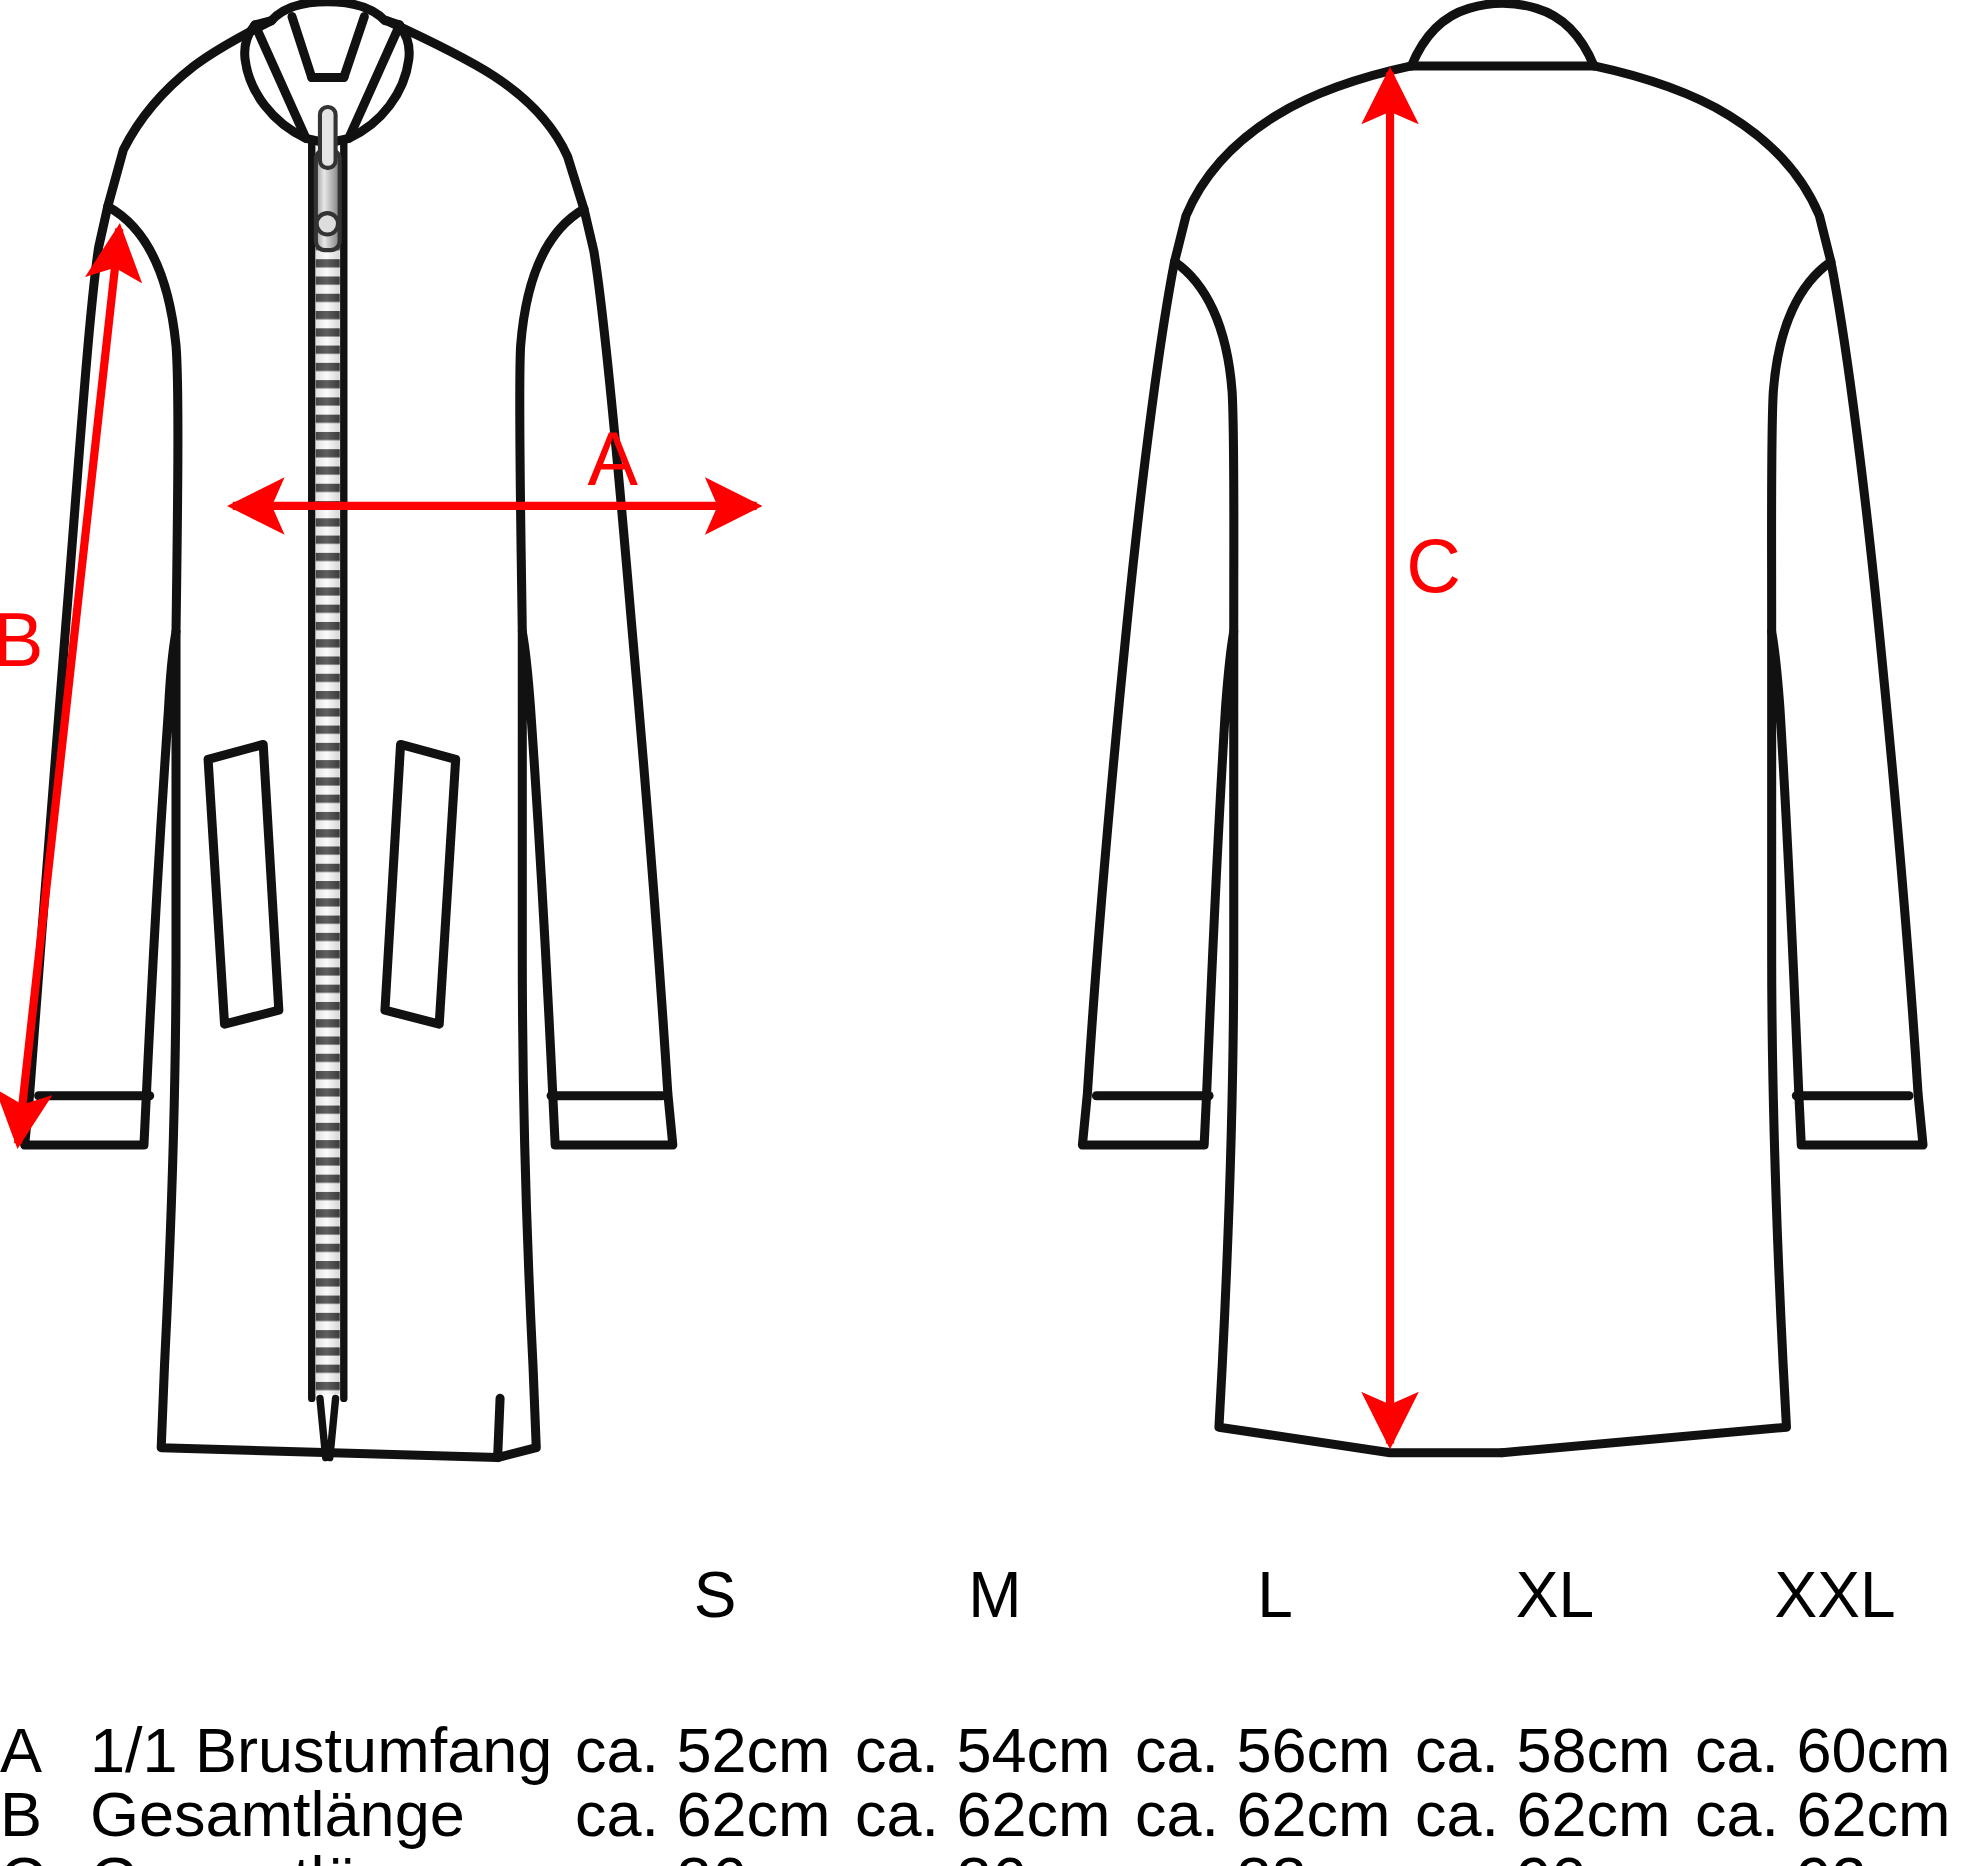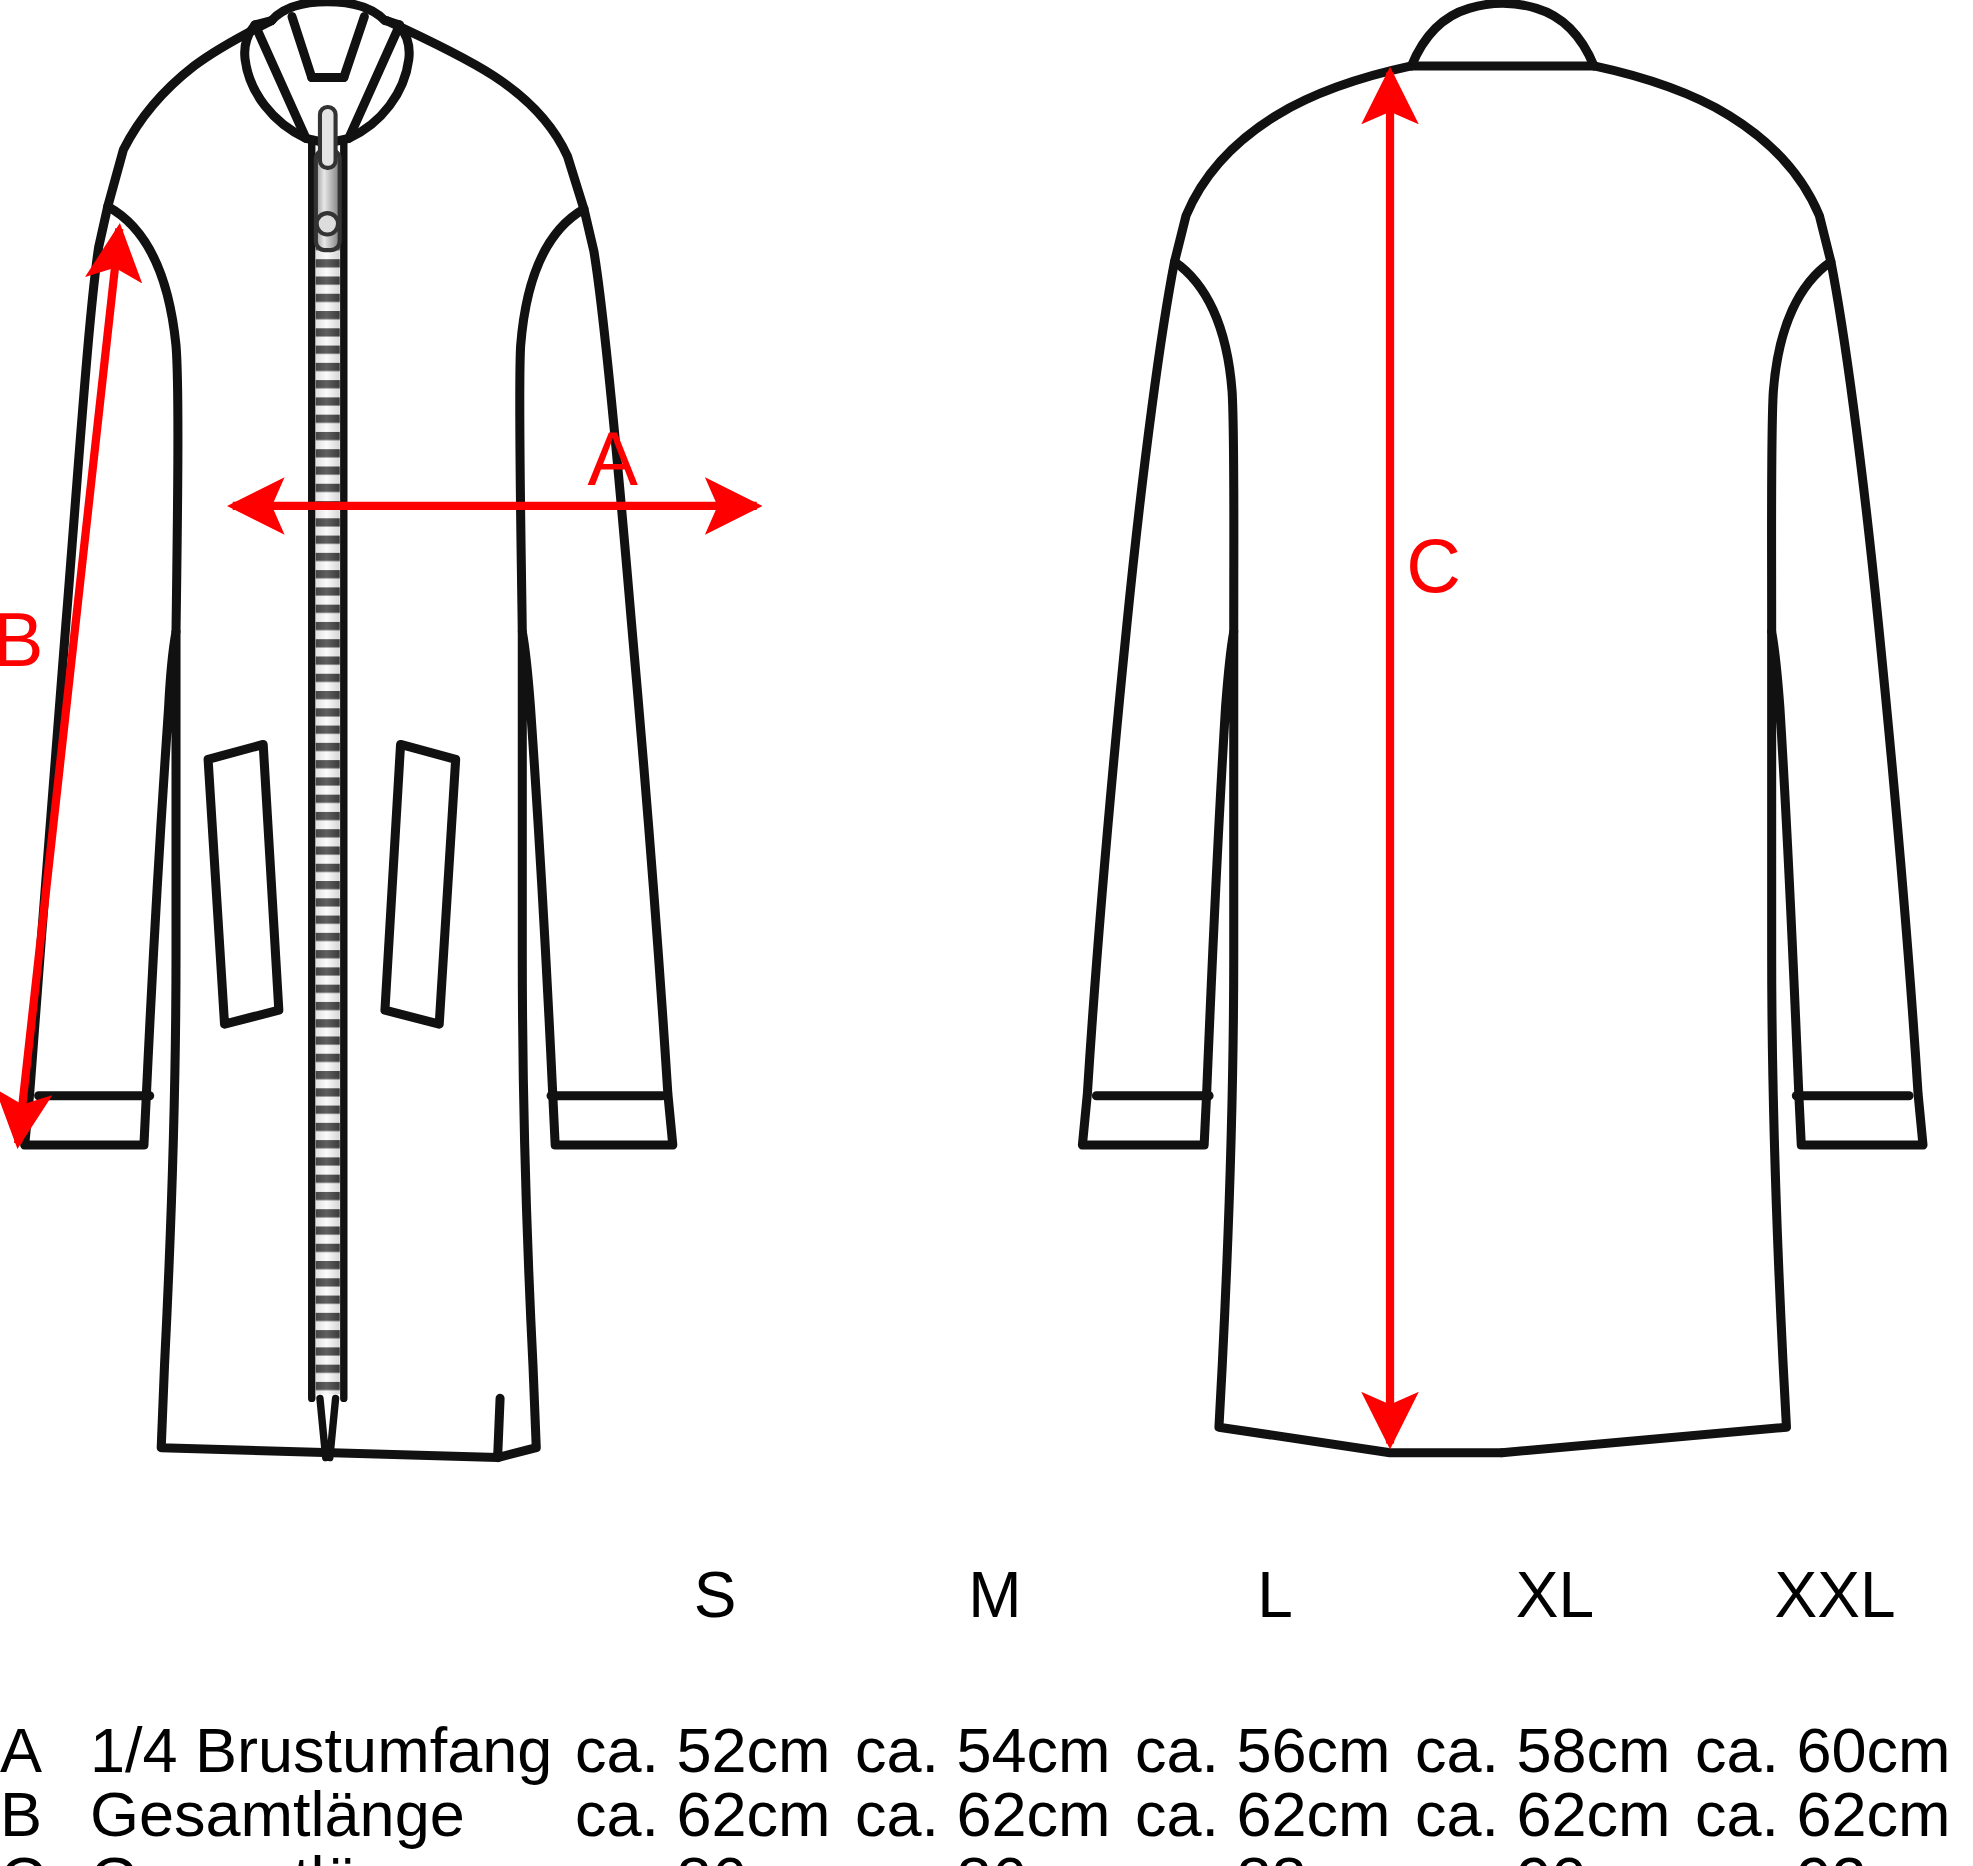--- a/index.html
+++ b/index.html
@@ -260,21 +260,21 @@
           <th class="col-size">XXL</th>
         </tr>
       </thead>
       <tbody>
         <tr class="spacer-row">
           <td colspan="7"></td>
         </tr>
 
         <tr class="data-row">
           <td class="key-cell">A</td>
-          <td class="desc-cell">1/4 Brustumfang</td>
+          <td class="desc-cell">1/1 Brustumfang</td>
           <td class="val-cell">ca. 52cm</td>
           <td class="val-cell">ca. 54cm</td>
           <td class="val-cell">ca. 56cm</td>
           <td class="val-cell">ca. 58cm</td>
           <td class="val-cell">ca. 60cm</td>
         </tr>
 
         <tr class="data-row">
           <td class="key-cell">B</td>
           <td class="desc-cell">Gesamtlänge</td>

